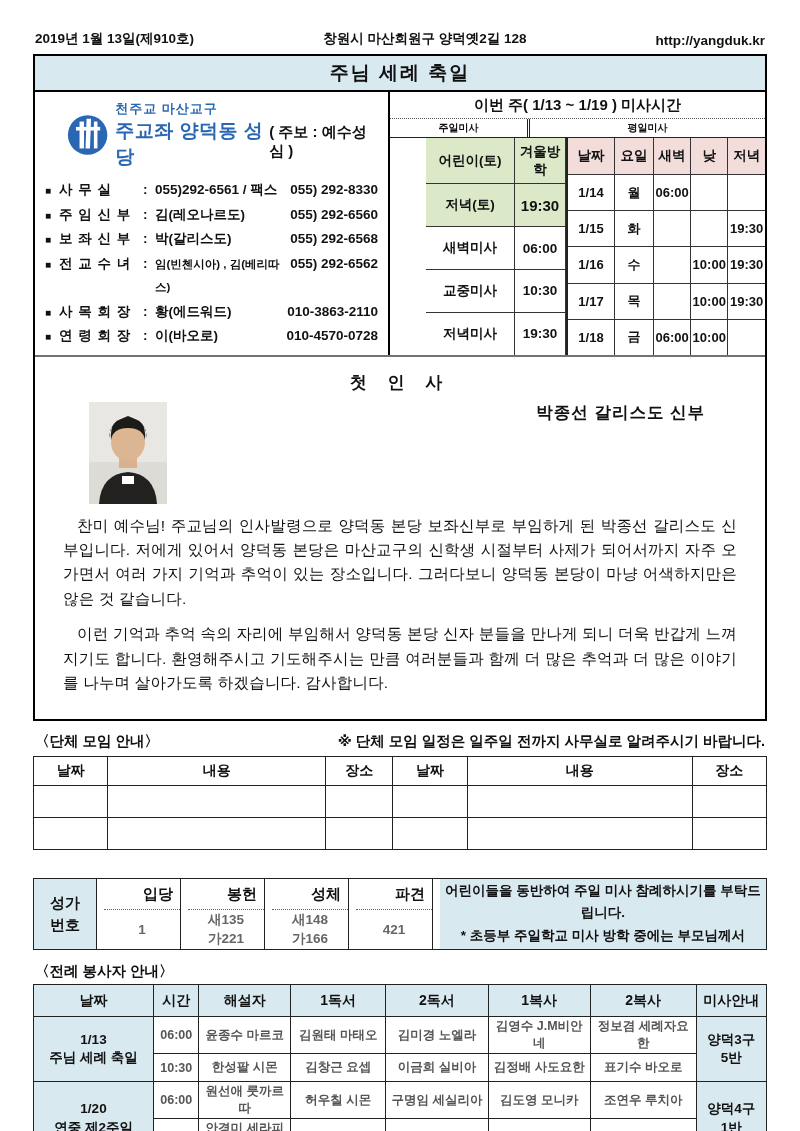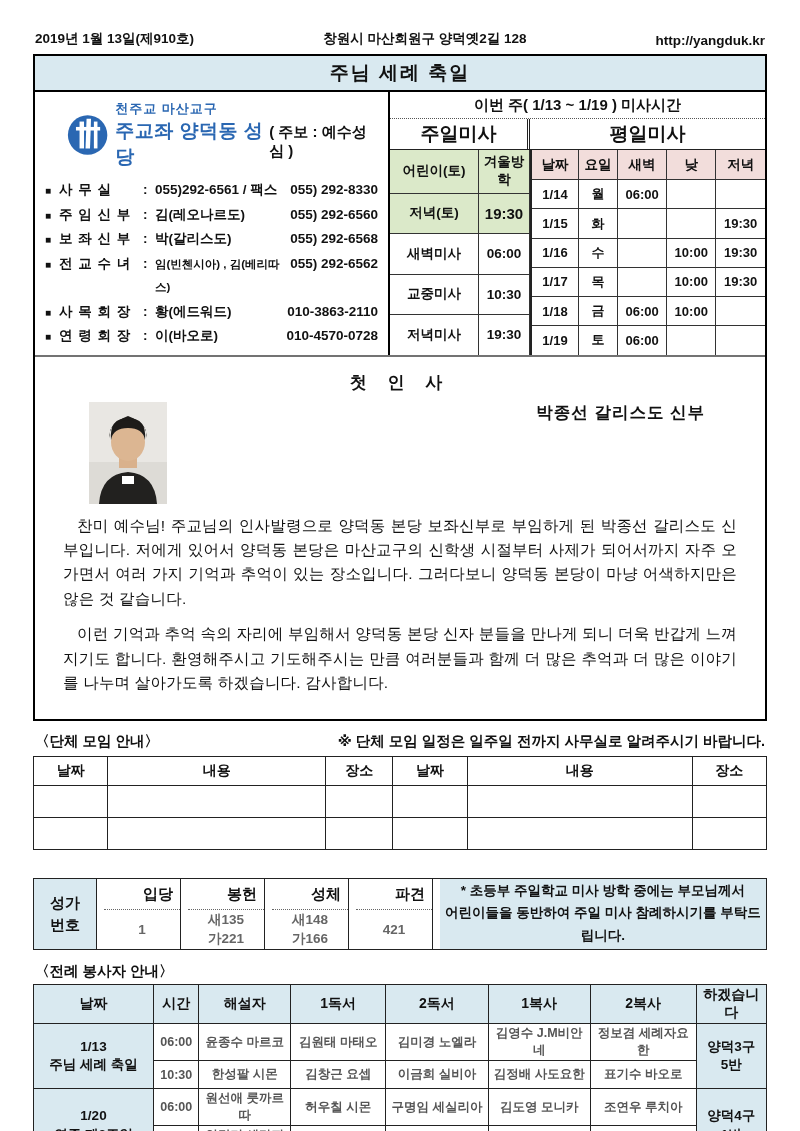--- a/index.html
+++ b/index.html
@@ -26,24 +26,24 @@
   .contact-row{display:flex;align-items:baseline;font-size:13.5px;font-weight:700;line-height:23.5px;}
   .c-bullet{width:14px;font-size:10px;}
   .c-label{width:84px;letter-spacing:1px;}
   .c-colon{width:12px;}
   .c-name{flex:1;}
   .c-name.small{font-size:11.5px;}
   .c-phone{text-align:right;white-space:nowrap;}
 
   
   .sched-title{text-align:center;font-weight:800;font-size:15px;padding:4px 0 3px 0;border-bottom:1px dotted #555;}
-  .sched-sub{display:flex;font-weight:800;font-size:19px;border-bottom:1px solid #222;}
+  .sched-sub{display:flex;font-weight:800;font-size:10px;border-bottom:1px solid #222;}
   .sub-sun{width:140px;text-align:center;padding:2px 0;border-right:3px double #222;box-sizing:border-box;}
   .sub-week{flex:1;text-align:center;padding:2px 0;}
-  .sched-body{display:flex;flex:1;}
+  .sched-body{display:flex;flex:1;margin-left:36px;}
   table.sgrid{border-collapse:collapse;table-layout:fixed;font-size:13.5px;font-weight:700;text-align:center;}
   table.sun{width:140px;}
   table.sun td{border-right:1px solid #333;border-bottom:1px solid #333;height:33px;}
   table.sun tr:last-child td{border-bottom:none;}
   td.green{background:#dbe9c9;}
   table.week{flex:1;width:100%;border-left:2px solid #222;}
   table.week th{background:#f2dddb;border:1px solid #333;border-top:none;height:24px;font-size:13.5px;}
   table.week td{border:1px solid #333;height:23px;font-size:13px;}
   table.week th:first-child, table.week td:first-child{border-left:none;}
   table.week th:last-child, table.week td:last-child{border-right:none;}
@@ -223,27 +223,20 @@
                   <td>목</td>
                   <td></td>
                   <td>10:00</td>
                   <td>19:30</td>
                 </tr>
             <tr>
                   <td>1/18</td>
                   <td>금</td>
                   <td>06:00</td>
                   <td>10:00</td>
-                  <td></td>
-                </tr>
-            <tr>
-                  <td>1/19</td>
-                  <td>토</td>
-                  <td>06:00</td>
-                  <td></td>
                   <td></td>
                 </tr>
           </tbody>
             </table>
         </div>
       </div>
     </div>
 
     <div class="greet">
       <div class="greet-title">첫 인 사</div>
@@ -325,37 +318,37 @@
           <span>가166</span>
         </div>
     </div>
     <div class="hymn-col">
       <div class="h">파견</div>
       <div class="v">
           <span>421</span>
         </div>
     </div>
     <div class="hymn-note">
+      <span>어린이들을 동반하여 주일 미사 참례하시기를 부탁드립니다.</span>
       <span>* 초등부 주일학교 미사 방학 중에는 부모님께서</span>
-      <span>어린이들을 동반하여 주일 미사 참례하시기를 부탁드립니다.</span>
     </div>
   </div>
 
   <div class="serv-head">〈전례 봉사자 안내〉</div>
   <table class="serv">
     <tbody>
         <tr>
       <th style="width:16.5%">날짜</th>
       <th style="width:6%">시간</th>
       <th style="width:12.5%">해설자</th>
       <th style="width:13%">1독서</th>
       <th style="width:14%">2독서</th>
       <th style="width:14%">1복사</th>
       <th style="width:14.5%">2복사</th>
-      <th style="width:9.5%">하겠습니다</th>
+      <th style="width:9.5%">미사안내</th>
     </tr>
     <tr>
       <td class="datecell" rowspan="2"><span>1/13</span><br><span>주님 세례 축일</span></td>
       <td class="dot">06:00</td>
       <td class="dot">윤종수 마르코</td>
       <td class="dot">김원태 마태오</td>
       <td class="dot">김미경 노엘라</td>
       <td class="dot">김영수 J.M비안네</td>
       <td class="dot">정보겸 세례자요한</td>
       <td class="guidecell" rowspan="2"><span>양덕3구</span><br><span>5반</span></td>

